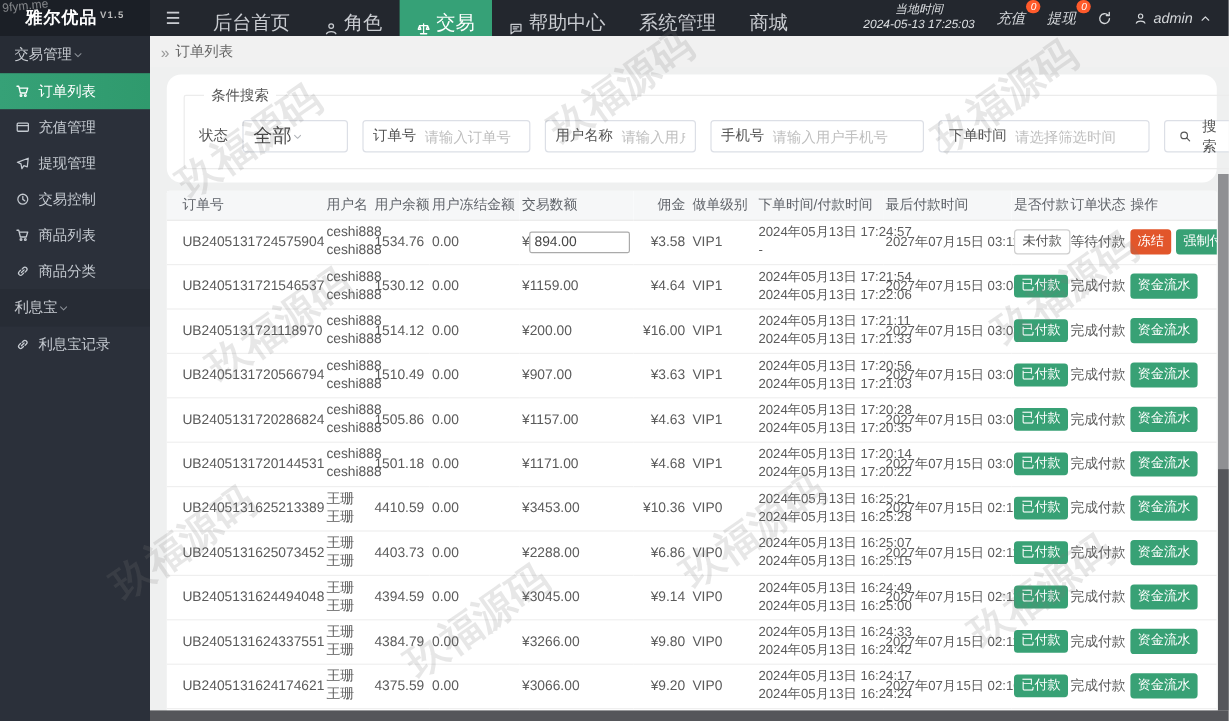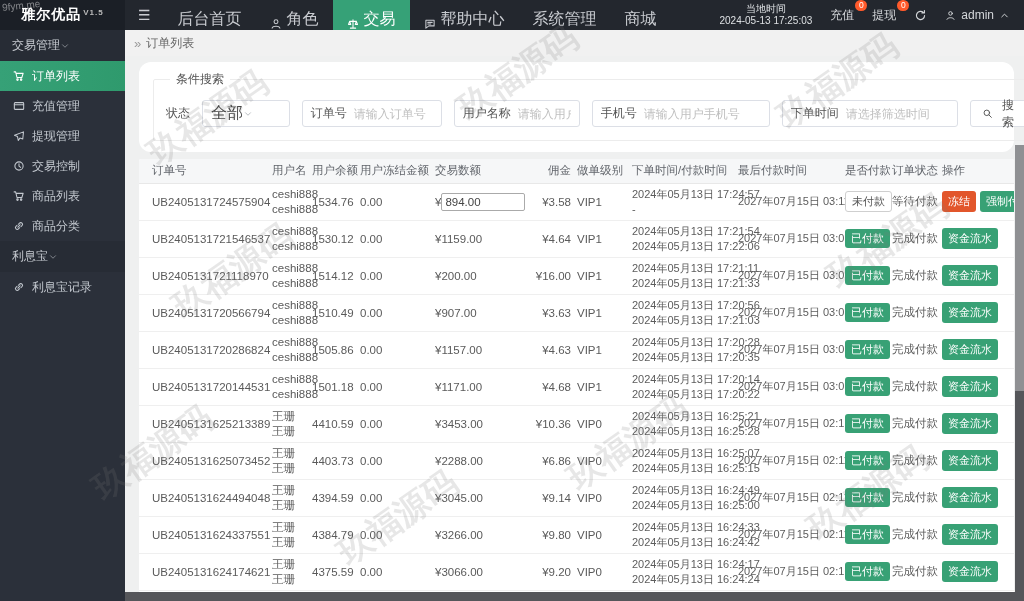--- a/index.html
+++ b/index.html
@@ -8,21 +8,21 @@
 
   
   .topbar { position:absolute; left:0; top:0; width:1024px; height:30px; background:#23272e; display:flex; align-items:stretch; z-index:30; }
   .logo-box { width:125px; background:#1b1f26; color:#fff; display:flex; align-items:center; justify-content:center; font-size:14px; font-weight:bold; letter-spacing:1px; }
   .logo-box sup { font-size:8px; color:#bbb; font-weight:bold; margin-left:2px; transform:translateY(-3px); }
   .topnav { display:flex; align-items:stretch; }
   .topnav-item { display:flex; align-items:flex-end; gap:5px; padding:0 14px; color:#c9ccd1; font-size:16px; cursor:pointer; }
   .topnav-item.active { background:#36a177; color:#fff; }
   .topnav-item svg { width:12px; height:12px; }
   .hamburger { display:flex; align-items:center; padding:0 13px; color:#c9ccd1; font-size:14px; cursor:pointer; }
-  .topbar-right { margin-left:auto; display:flex; align-items:center; gap:18px; padding-right:14px; }
+  .topbar-right { margin-left:auto; display:flex; align-items:center; gap:18px; padding-right:14px;font-style:italic; }
   .time-block { text-align:center; color:#dde0e3; font-size:10px; line-height:1.25; }
   .tb-link { position:relative; color:#d4d7da; font-size:12px; cursor:pointer; }
   .tb-badge { position:absolute; top:-7px; right:-13px; background:#ff5a2b; color:#fff; font-size:8.5px; line-height:11px; min-width:12px; text-align:center; border-radius:7px; padding:0 3px; }
   .tb-icon { color:#d4d7da; display:flex; align-items:center; cursor:pointer; }
   .tb-icon svg { width:13px; height:13px; }
   .admin-item { display:flex; align-items:center; gap:5px; color:#d4d7da; font-size:12px; cursor:pointer; }
   .admin-item svg { width:11px; height:11px; }
 
   
   .sidebar { position:absolute; left:0; top:30px; bottom:0; width:125px; background:#2b303a; z-index:20; }

